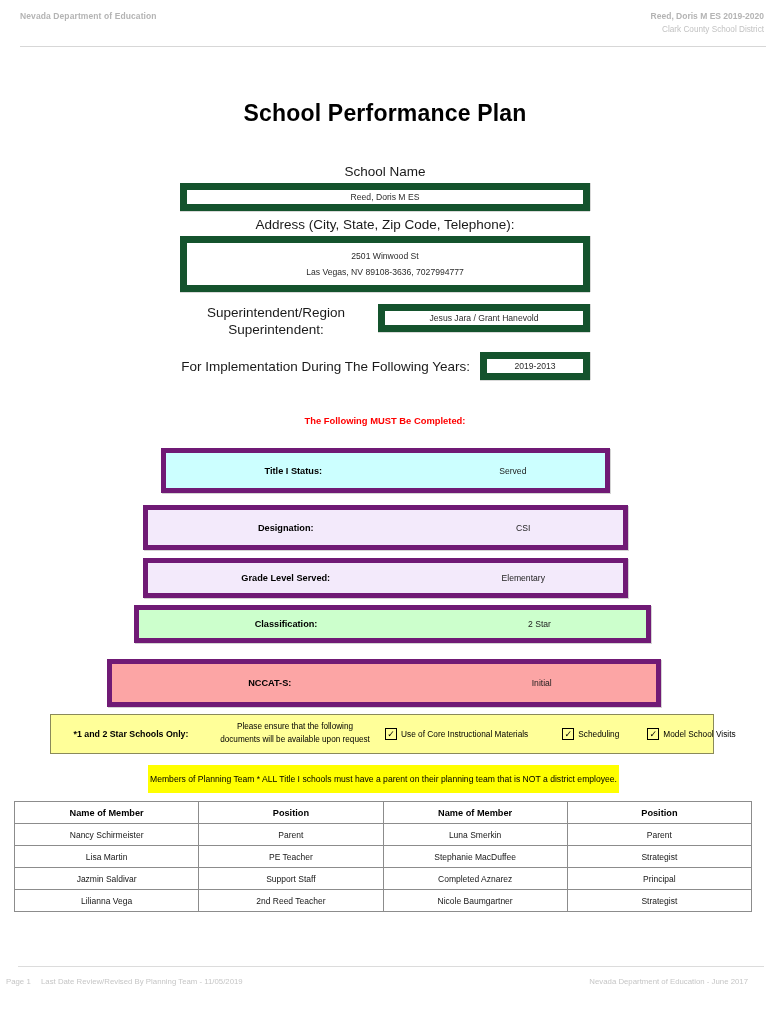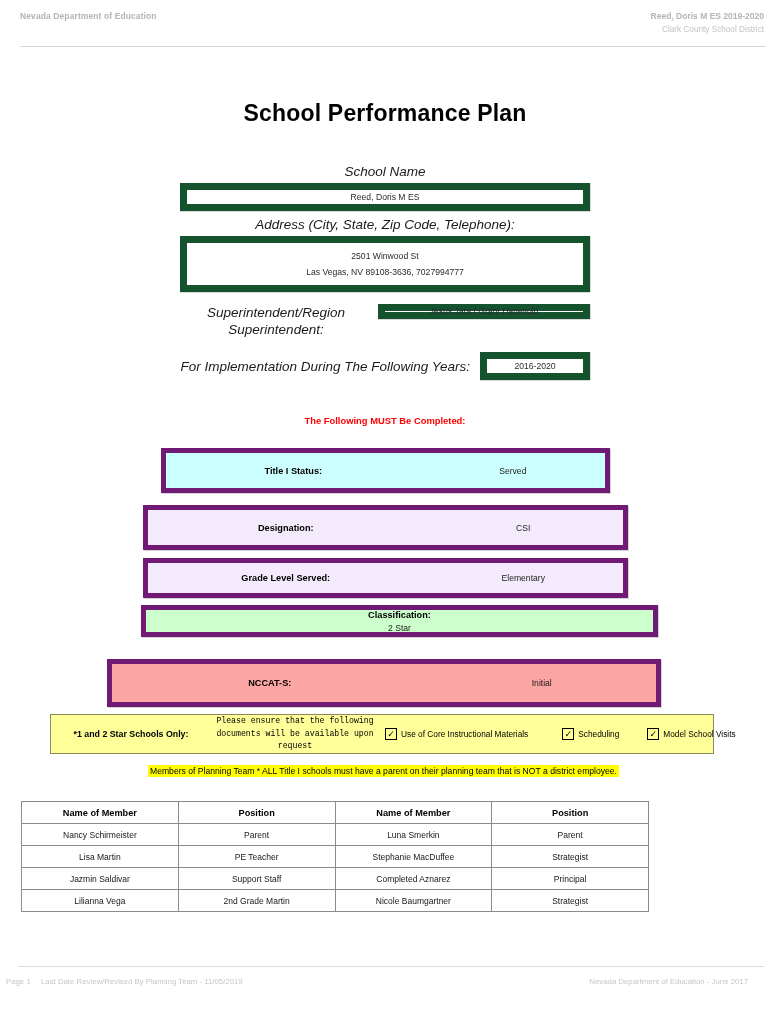--- a/index.html
+++ b/index.html
@@ -65,21 +65,20 @@
     font-weight: bold;
     letter-spacing: .2px;
   }
 
   
   .field-label {
     position: absolute;
     text-align: center;
     font-size: 13.5px;
     color: #1a1a1a;
-    font-style: italic;
   }
   .field-box {
     position: absolute;
     box-sizing: border-box;
     border: 7px solid #14532d;
     box-shadow: 0 1px 0 #d9d9d9, 1px 0 0 #d9d9d9;
     background: #fff;
     display: flex;
     flex-direction: column;
     align-items: center;
@@ -92,21 +91,21 @@
   #school-name-label { top: 164px; left: 180px; width: 410px; }
   #school-name-box   { top: 183px; left: 180px; width: 410px; height: 28px; }
 
   #address-label { top: 217px; left: 180px; width: 410px; }
   #address-box   { top: 236px; left: 180px; width: 410px; height: 56px; }
 
   #supt-label {
     top: 305px; left: 180px; width: 192px;
     line-height: 1.25;
   }
-  #supt-box { top: 304px; left: 378px; width: 212px; height: 15px; }
+  #supt-box { top: 304px; left: 378px; width: 212px; height: 28px; }
 
   #years-label { top: 359px; left: 180px; width: 290px; text-align: right; }
   #years-box  { top: 352px; left: 480px; width: 110px; height: 28px; }
 
   
   .must-complete {
     position: absolute;
     top: 415px; left: 0;
     width: 770px;
     text-align: center;
@@ -134,21 +133,21 @@
   .bar .bar-value {
     flex: 1;
     text-align: center;
     font-size: 8.6px;
     color: #1c1c1c;
   }
 
   #bar-title1      { top: 448px; left: 161px; width: 449px; height: 45px; }
   #bar-designation { top: 505px; left: 143px; width: 485px; height: 45px; }
   #bar-grade       { top: 558px; left: 143px; width: 485px; height: 40px; }
-  #bar-class       { top: 605px; left: 141px; width: 517px; height: 32px; flex-direction: column; }
+  #bar-class       { top: 605px; left: 134px; width: 517px; height: 38px; }
   #bar-nccat       { top: 659px; left: 107px; width: 554px; height: 48px; }
 
   
   #docs-row {
     position: absolute;
     top: 714px; left: 50px;
     width: 664px; height: 40px;
     box-sizing: border-box;
     background: #FFFF99;
     border: 1px solid #8a8a5a;
@@ -159,21 +158,20 @@
     flex: 0 0 160px;
     text-align: center;
     font-size: 8.8px;
     font-weight: bold;
   }
   #docs-row .docs-note {
     flex: 0 0 168px;
     text-align: center;
     font-size: 8.2px;
     line-height: 1.55;
-    font-family: Liberation Mono, monospace;
   }
   .chk-item {
     display: flex;
     align-items: center;
     gap: 4px;
     font-size: 8.3px;
     white-space: nowrap;
   }
   #chk-core { margin-left: 6px; }
   #chk-sched { margin-left: 34px; }
@@ -189,29 +187,29 @@
     line-height: 1;
     flex: 0 0 auto;
   }
 
   
   #team-banner {
     position: absolute;
     top: 765px; left: 148px;
     background: #FFFF00;
     font-size: 8.6px;
-    padding: 1px 2px;
+    padding: 9px 2px;
     white-space: nowrap;
   }
 
   
   #members-table {
     position: absolute;
-    top: 801px; left: 21px;
-    width: 628px;
+    top: 801px; left: 14px;
+    width: 738px;
     border-collapse: collapse;
     table-layout: fixed;
   }
   #members-table th, #members-table td {
     border: 1px solid #8c8c8c;
     height: 19px;
     text-align: center;
     vertical-align: middle;
   }
   #members-table th {
@@ -284,21 +282,21 @@
 <div class="field-label" id="supt-label">
   <div>Superintendent/Region</div>
   <div>Superintendent:</div>
 </div>
 <div class="field-box" id="supt-box">
   <span class="line">Jesus Jara / Grant Hanevold</span>
 </div>
 
 <div class="field-label" id="years-label">For Implementation During The Following Years:</div>
 <div class="field-box" id="years-box">
-  <span class="line">2016-2020</span>
+  <span class="line">2019-2013</span>
 </div>
 
 <div class="must-complete">The Following MUST Be Completed:</div>
 
 <div class="bar" id="bar-title1" style="background: rgb(204, 255, 255);">
   <span class="bar-label">Title I Status:</span>
   <span class="bar-value">Served</span>
 </div>
 <div class="bar" id="bar-designation" style="background: rgb(243, 234, 251);">
   <span class="bar-label">Designation:</span>
@@ -362,21 +360,21 @@
       <td>Strategist</td>
     </tr>
     <tr>
       <td>Jazmin Saldivar</td>
       <td>Support Staff</td>
       <td>Completed Aznarez</td>
       <td>Principal</td>
     </tr>
     <tr>
       <td>Lilianna Vega</td>
-      <td>2nd Grade Martin</td>
+      <td>2nd Reed Teacher</td>
       <td>Nicole Baumgartner</td>
       <td>Strategist</td>
     </tr>
   </tbody>
 </table>
 
 <div class="page-footer">
   <div class="ftr-rule"></div>
   <div class="ftr-left">Last Date Review/Revised By Planning Team - 11/05/2019</div>
   <div class="ftr-center">Page 1</div>

